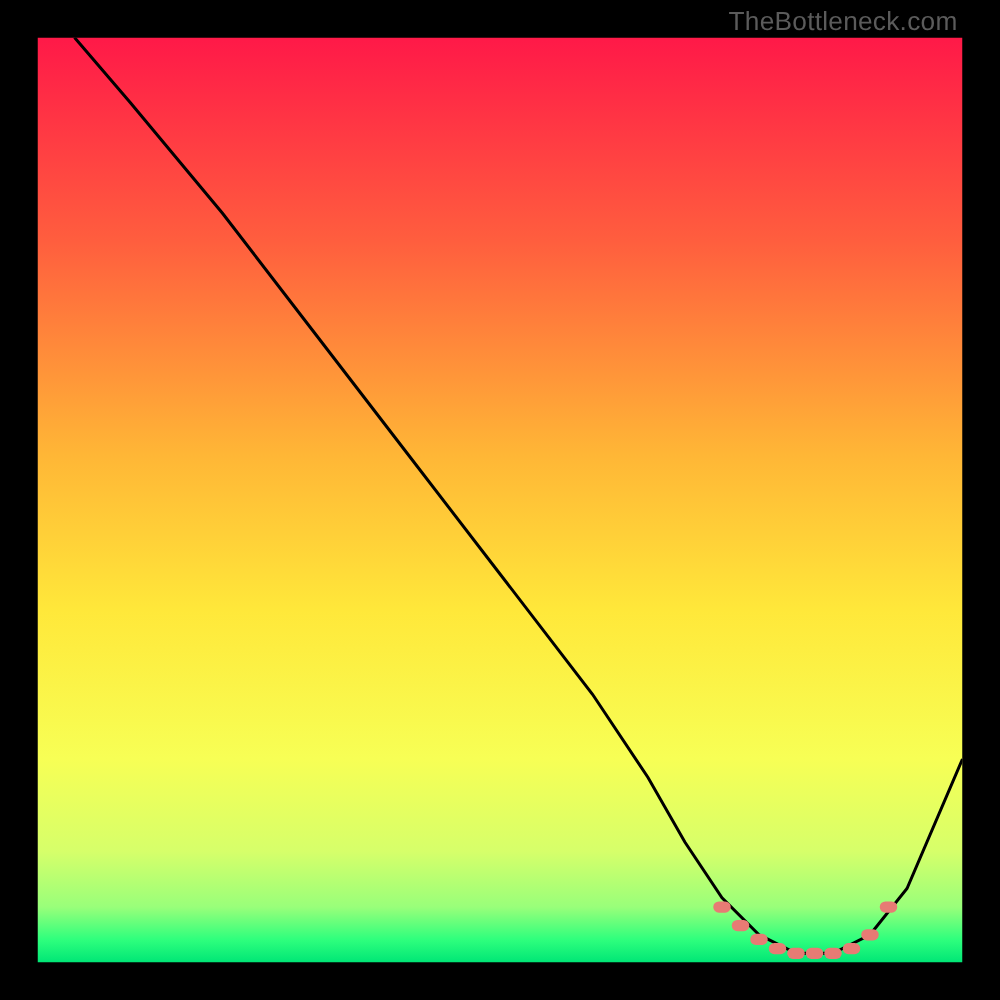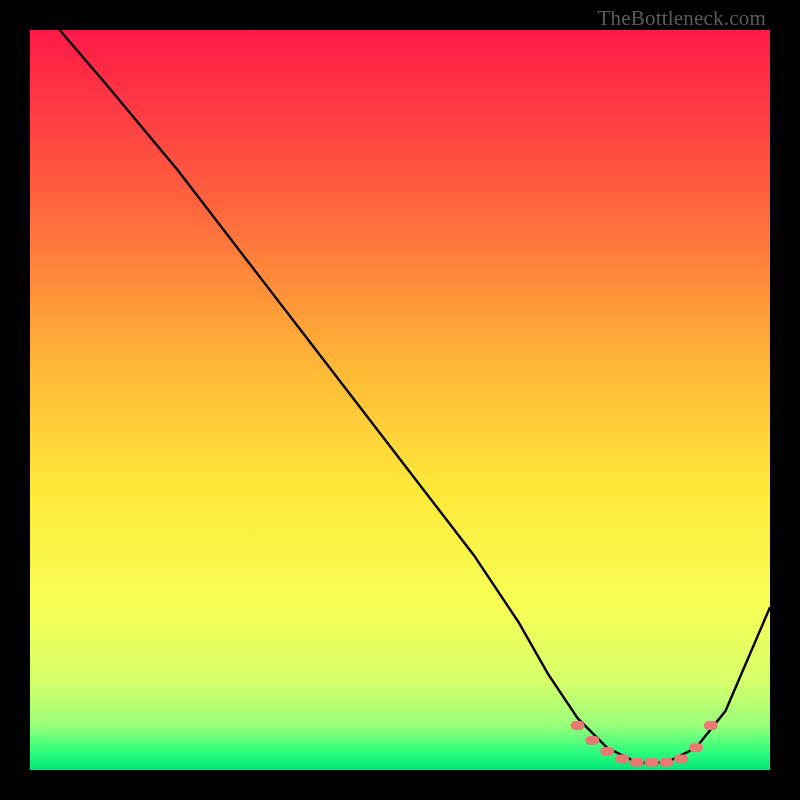--- a/index.html
+++ b/index.html
@@ -29,21 +29,21 @@
     position: absolute;
     left: 0;
     top: 0;
     width: 740px;
     height: 740px;
   }
   .watermark {
     position: absolute;
     top: 6px;
     right: 34px;
-    font-family: Liberation Serif, serif;
+    font-family: Liberation Sans, sans-serif;
     font-size: 21px;
     color: #5b5b5b;
     letter-spacing: 0.2px;
   }
 </style>
 </head>
 <body>
 
 <div class="frame">
   <svg class="plot-bg" viewBox="0 0 740 740" preserveAspectRatio="none">

